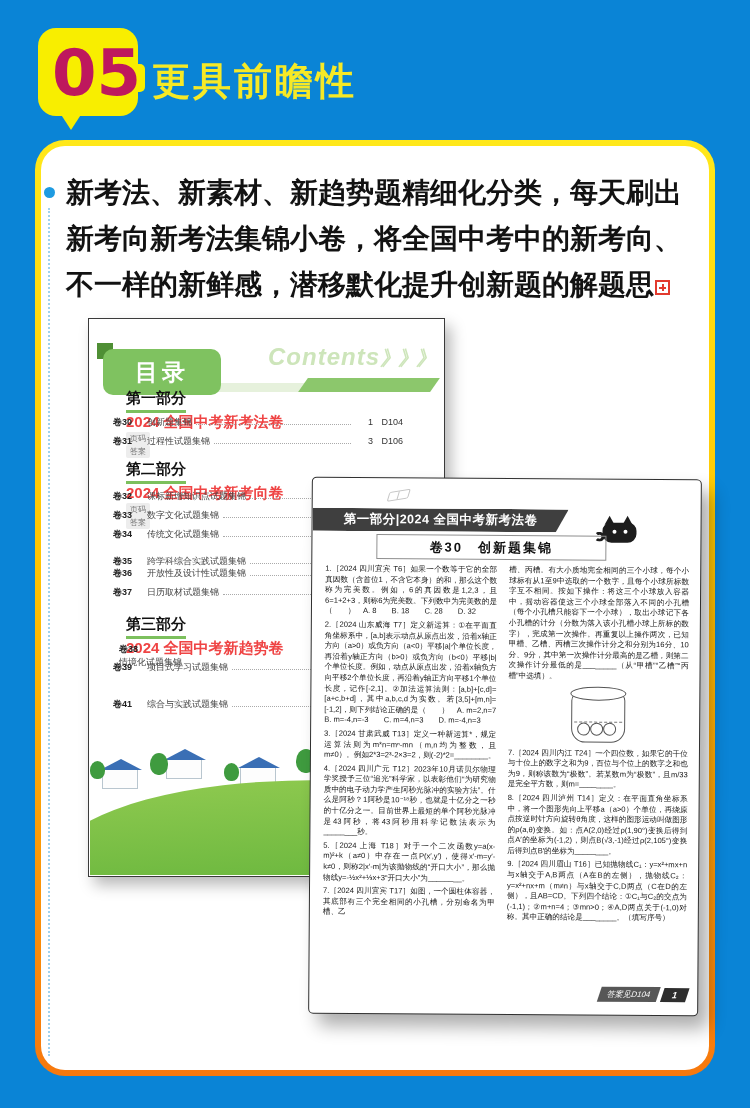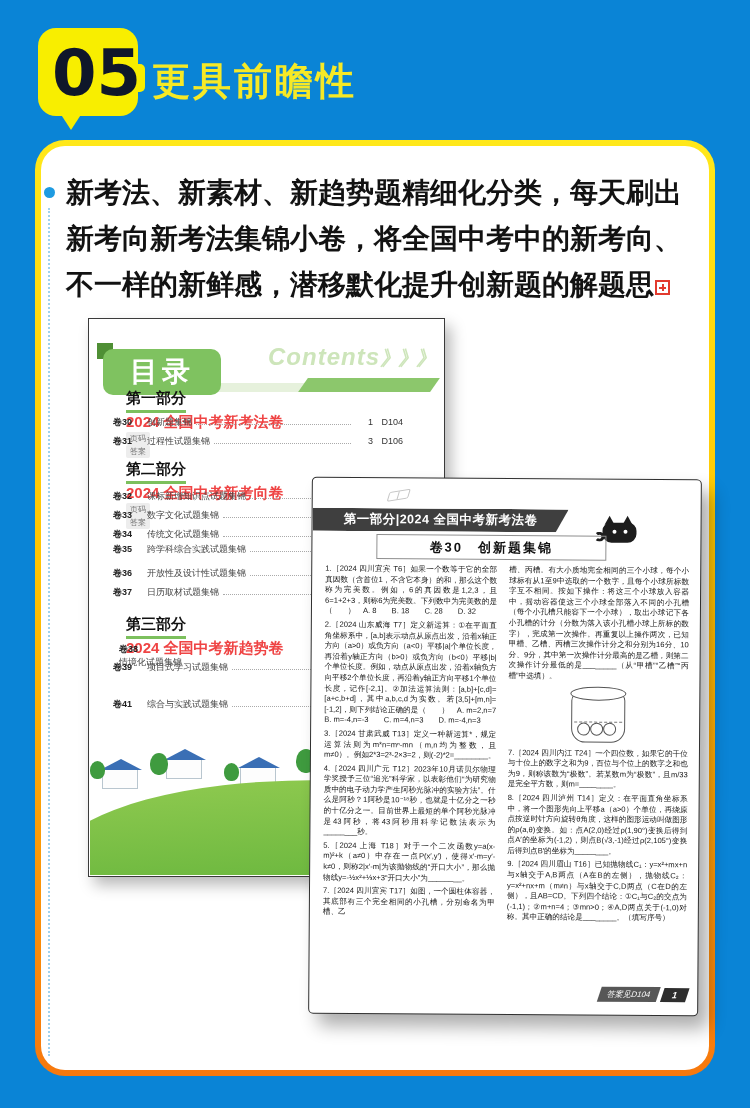--- a/index.html
+++ b/index.html
@@ -7,21 +7,21 @@
   #canvas{position:relative;width:750px;height:1108px;background:#0a84d6;overflow:hidden;
           font-family:"Liberation Sans","DejaVu Sans",sans-serif;}
 
   
   .badge{position:absolute;left:38px;top:28px;width:100px;height:88px;background:#f8ee00;
          border-radius:18px;z-index:5;}
   .badge .notch{position:absolute;right:-7px;top:36px;width:14px;height:28px;background:#f8ee00;border-radius:5px;}
   .badge .tail{position:absolute;left:22px;bottom:-14px;width:0;height:0;
          border-left:11px solid transparent;border-right:11px solid transparent;border-top:17px solid #f8ee00;}
   .badge .num{position:absolute;inset:0;text-align:center;line-height:90px;font-size:64px;
-         font-weight:800;color:#0f172a;font-family:"DejaVu Sans","Liberation Sans",sans-serif;margin-left:14px;}
+         font-weight:800;color:#be185d;font-family:"DejaVu Sans","Liberation Sans",sans-serif;margin-left:14px;}
   .main-title{position:absolute;left:152px;top:56px;font-size:38px;font-weight:700;color:#f6e926;
          letter-spacing:3px;z-index:5;}
 
   
   .card-outer{position:absolute;left:35px;top:140px;width:680px;height:936px;border-radius:30px;
          background:linear-gradient(180deg,#ffe81a 0%,#ffc400 45%,#f7780d 100%);z-index:1;}
   .card-inner{position:absolute;inset:6px;background:#ffffff;border-radius:24px;}
 
   .intro-dot{position:absolute;left:44px;top:187px;width:11px;height:11px;border-radius:50%;
          background:#1e9be1;z-index:2;}
@@ -37,21 +37,21 @@
 
   
   .toc-page{position:absolute;left:88px;top:318px;width:357px;height:559px;background:#fff;
          border:1.5px solid #3a3a3a;box-shadow:6px 8px 14px rgba(0,0,0,.28);z-index:3;overflow:hidden;}
   .toc-band-light{position:absolute;left:46px;top:64px;width:246px;height:9px;background:#e6f1dc;
          transform:skewX(-35deg);}
   .toc-band-dark{position:absolute;left:214px;top:59px;width:132px;height:14px;background:#8cc76c;
          transform:skewX(-35deg);}
   .toc-sq{position:absolute;left:8px;top:24px;width:16px;height:16px;background:#4f8f35;}
   .toc-badge{position:absolute;left:14px;top:30px;width:118px;height:46px;background:#7fc260;
-         border-radius:10px;text-align:center;line-height:46px;font-size:28px;font-weight:800;color:#fff;letter-spacing:4px;}
+         border-radius:10px;text-align:center;line-height:46px;font-size:23px;font-weight:800;color:#fff;letter-spacing:4px;}
   .toc-en{position:absolute;left:170px;top:24px;width:175px;text-align:right;font-size:24px;
          font-weight:800;font-style:italic;color:#cde5ba;letter-spacing:1px;white-space:nowrap;}
   .toc-en .arr{font-size:20px;letter-spacing:-2px;}
 
   .toc-sec{position:absolute;left:24px;width:300px;display:flex;align-items:baseline;flex-direction:column;}
   .sec-label{font-size:15px;font-weight:800;color:#111;border-bottom:3px solid #7cc05d;padding-bottom:2px;}
   .sec-title{font-size:15px;font-weight:800;color:#ef4444;margin-left:13px;white-space:nowrap;}
   .sec-sp{flex:1;}
   .sec-col{font-size:8px;color:#777;background:#ededed;padding:1px 4px;margin-left:5px;border-radius:2px;}
 
@@ -179,21 +179,21 @@
     <div class="toc-row" style="top:190px;">
       <span class="toc-vol">卷33</span>
       <span class="toc-name">数字文化试题集锦</span>
       <span class="leader"></span>
     </div>
     <div class="toc-row" style="top:209px;">
       <span class="toc-vol">卷34</span>
       <span class="toc-name">传统文化试题集锦</span>
       <span class="leader"></span>
     </div>
-    <div class="toc-row" style="top:224px;justify-content:flex-end;">
+    <div class="toc-row" style="top:236px;justify-content:flex-end;">
       <span class="toc-vol">卷35</span>
       <span class="toc-name">跨学科综合实践试题集锦</span>
       <span class="leader"></span>
     </div>
     <div class="toc-row" style="top:248px;">
       <span class="toc-vol">卷36</span>
       <span class="toc-name">开放性及设计性试题集锦</span>
       <span class="leader"></span>
     </div>
     <div class="toc-row" style="top:267px;">

